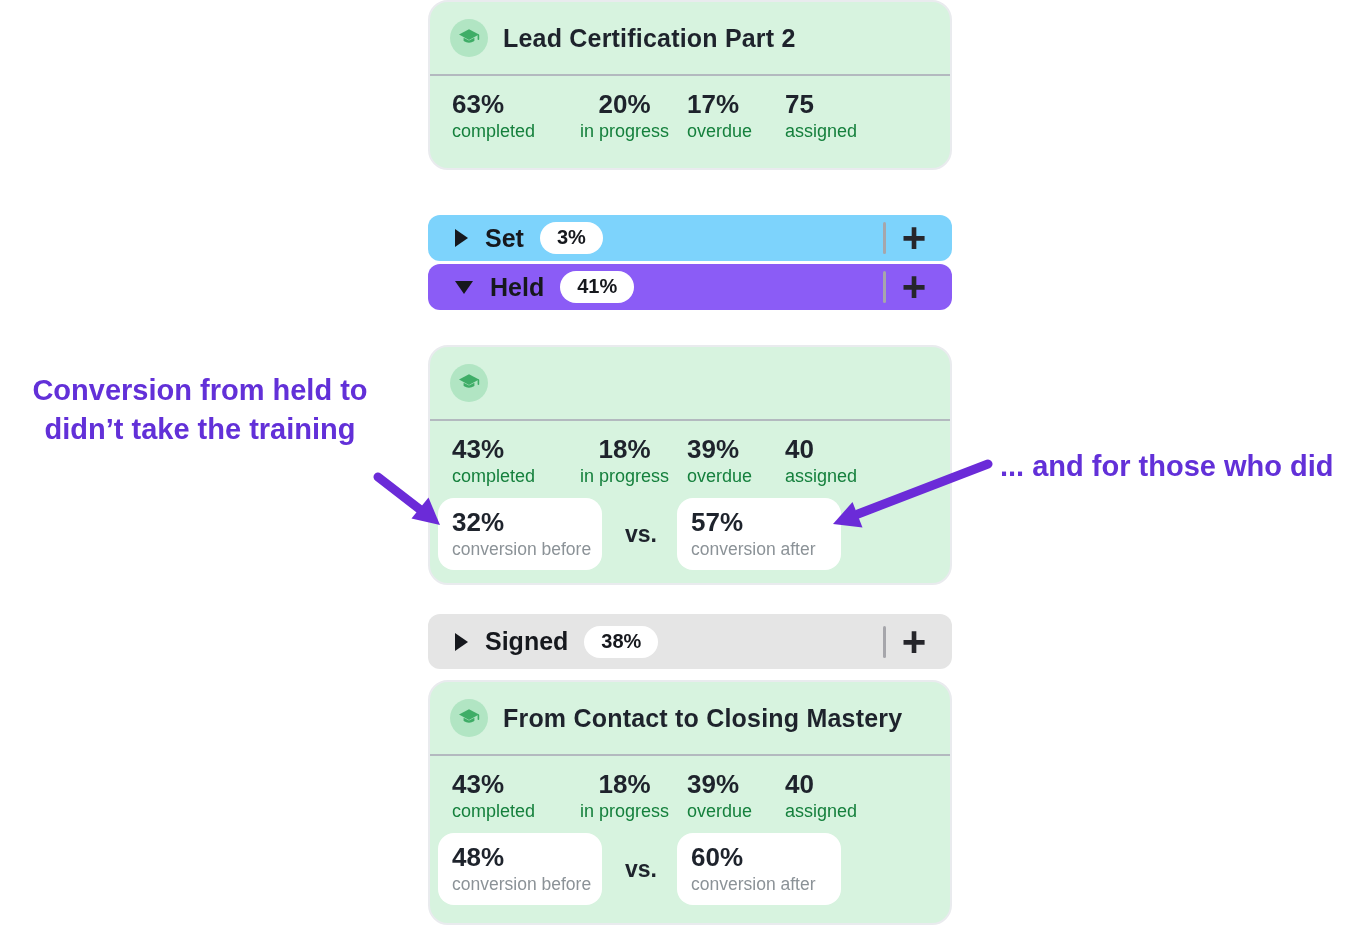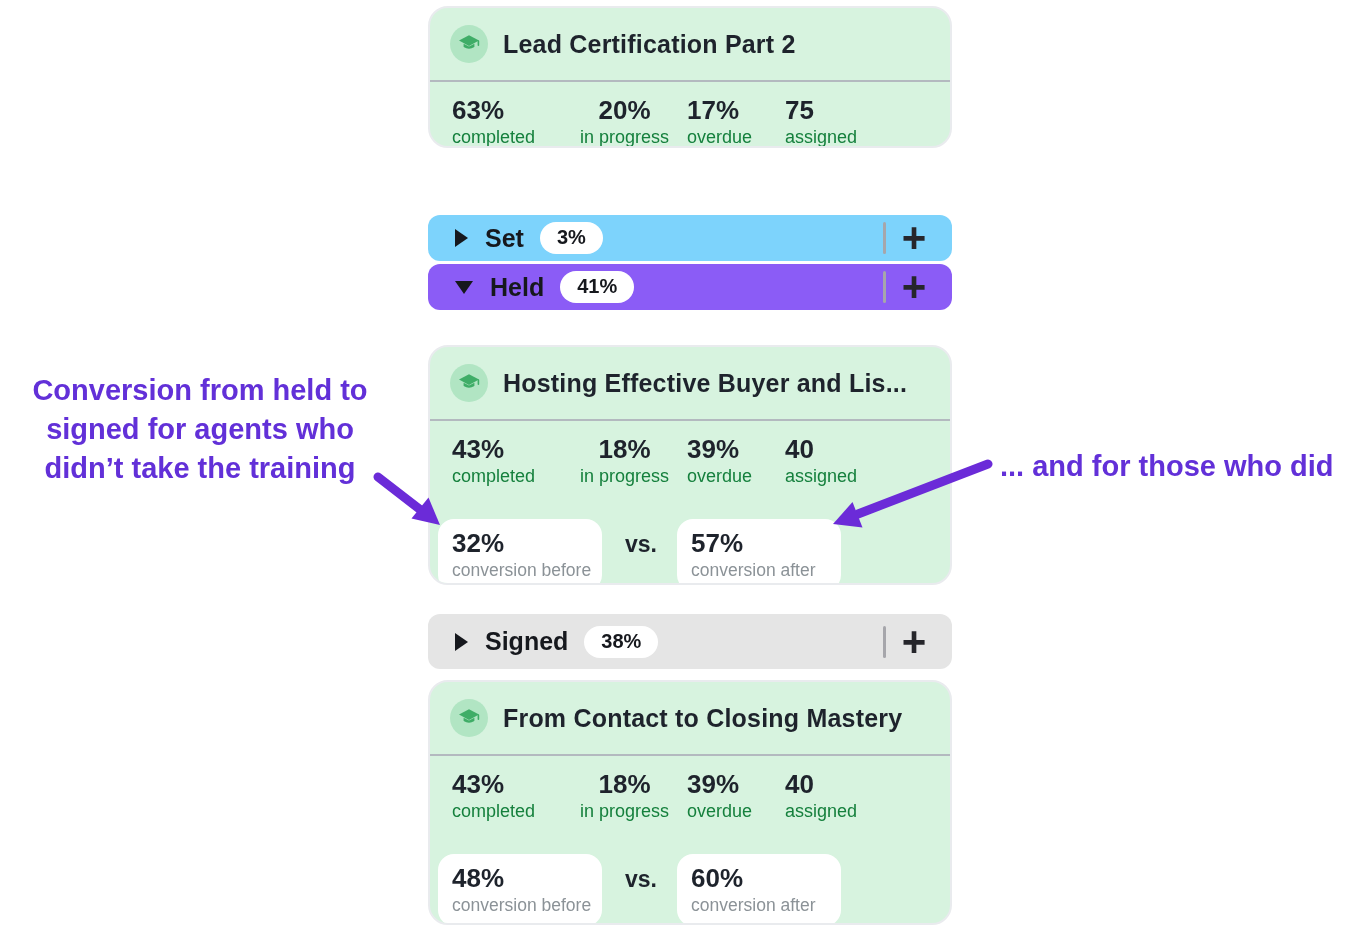--- a/index.html
+++ b/index.html
@@ -15,21 +15,21 @@
   .column { position: absolute; left: 428px; top: 0; width: 524px; height: 930px; }
 
   
   .course-card {
     position: absolute; left: 0; width: 524px;
     background: #d7f3df;
     border: 2px solid #e9ebee;
     border-radius: 20px;
     overflow: hidden;
   }
-  .card-1 { top: 6px;  height: 142px; }
+  .card-1 { top: 0;  height: 170px; }
   .card-2 { top: 345px; height: 240px; }
   .card-3 { top: 680px; height: 245px; }
 
   .card-header {
     display: flex; align-items: center; gap: 15px;
     height: 74px; padding: 0 20px;
     border-bottom: 2px solid #b3b9bf;
   }
   .icon-circle {
     width: 38px; height: 38px; border-radius: 50%;
@@ -43,21 +43,21 @@
 
   .stats-row { display: flex; padding: 13px 0 0 22px; }
   .stat { flex: none; }
   .stat-w1 { width: 110px; } .stat-w2 { width: 125px; text-align: center; } .stat-w3 { width: 98px; }
   .stat-value { font-size: 26px; font-weight: bold; color: #1e232c; line-height: 31px; }
   .stat-label { font-size: 18px; color: #15803d; margin-top: 1px; }
 
   .conversion-row { display: flex; align-items: center; margin: 11px 8px 0 8px; }
   .conv-box {
     background: #ffffff; border-radius: 16px;
-    padding: 9px 8px 10px 14px; min-width: 164px; margin-top: 21px;
+    padding: 9px 8px 10px 14px; min-width: 164px;
   }
   .conv-value { font-size: 26px; font-weight: bold; color: #1e232c; line-height: 31px; }
   .conv-label { font-size: 17.5px; color: #8b9297; margin-top: 1px; white-space: nowrap; }
   .conv-vs { font-size: 23px; font-weight: bold; color: #1e232c; margin: 0 20px 0 23px; }
 
   
   .stage-row {
     position: absolute; left: 0; width: 524px; height: 46px;
     border-radius: 12px;
     display: flex; align-items: center;
@@ -110,21 +110,20 @@
     pointer-events: none; z-index: 5;
   }
 </style>
 </head>
 <body>
 
 <div class="canvas">
 
   <div class="annotation annotation-left">
     <div>Conversion from held to</div>
-    <div>signed for agents who</div>
     <div>didn’t take the training</div>
   </div>
 
   <div class="annotation annotation-right">... and for those who did</div>
 
   <div class="column">
 
     <div class="course-card card-1">
       <div class="card-header">
         <span class="icon-circle">
@@ -174,21 +173,20 @@
 
     <div class="course-card card-2">
       <div class="card-header">
         <span class="icon-circle">
           <svg width="24" height="24" viewBox="0 0 24 24">
             <path d="M12 3.2 L22 8.6 L12 14 L2 8.6 Z" fill="#3fad67"></path>
             <path d="M6.6 11.8 v3.3 q5.4 3.3 10.8 0 v-3.3 l-5.4 2.7 z" fill="#3fad67"></path>
             <path d="M21.4 9 v4.2" stroke="#3fad67" stroke-width="1.6" stroke-linecap="round" fill="none"></path>
           </svg>
         </span>
-        <span class="card-title">Hosting Effective Buyer and Lis...</span>
       </div>
       <div class="stats-row">
         <div class="stat stat-w1">
           <div class="stat-value">43%</div>
           <div class="stat-label">completed</div>
         </div>
         <div class="stat stat-w2">
           <div class="stat-value">18%</div>
           <div class="stat-label">in progress</div>
         </div>

